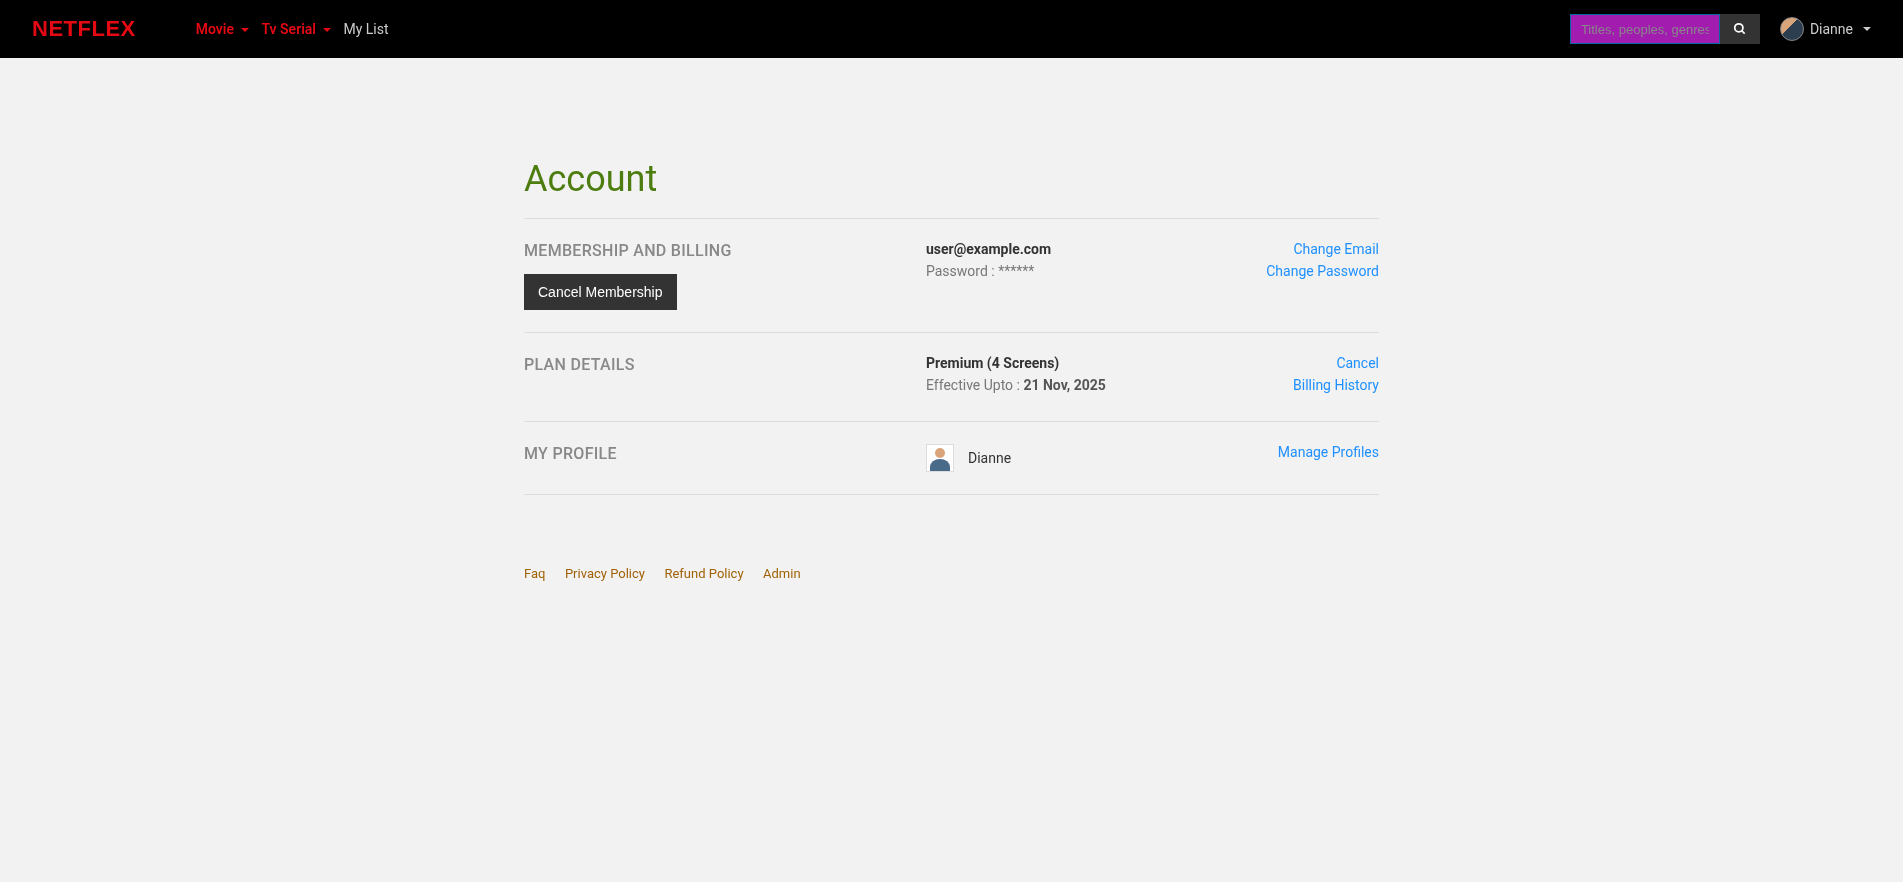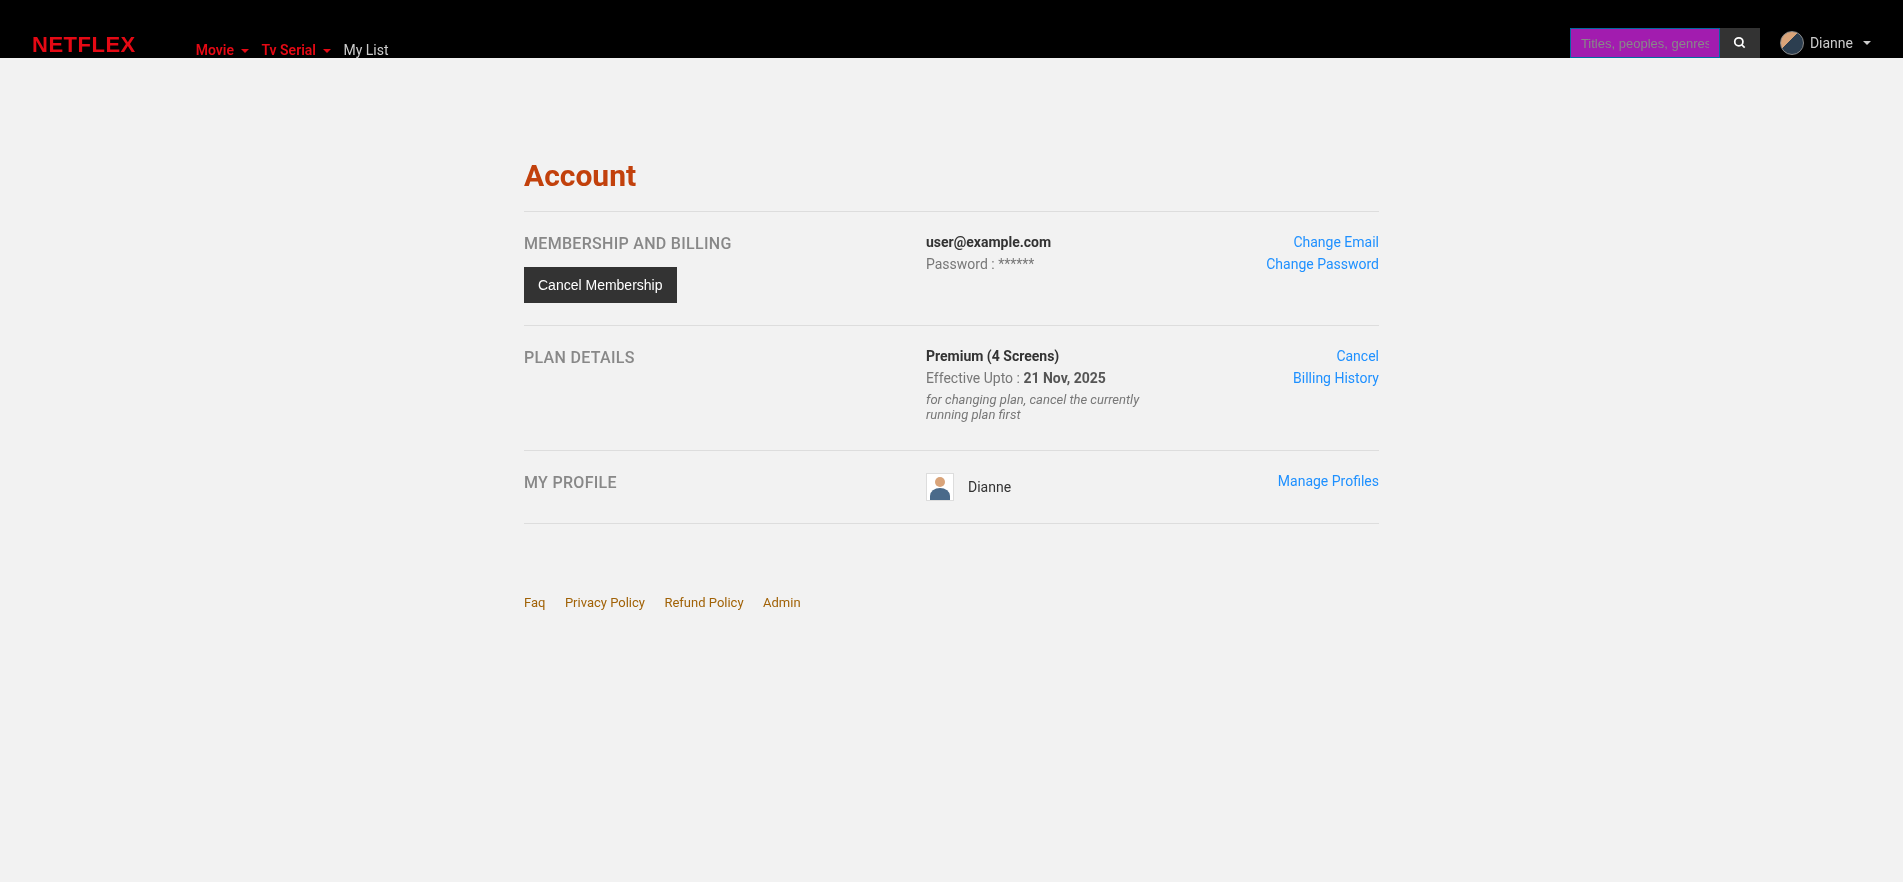--- a/index.html
+++ b/index.html
@@ -6,21 +6,21 @@
 body {
   font-family: -apple-system, BlinkMacSystemFont, "Segoe UI", Roboto, "Helvetica Neue", Arial, sans-serif;
   background: #f2f2f2;
   color: #333;
   font-size: 14px;
 }
 .navbar {
   background: #000;
   height: 58px;
   display: flex;
-  align-items: flex-end;
+  align-items: center;
   padding: 0 32px 0 32px;
 }
 .logo {
   color: #e50914;
   font-weight: 800;
   font-size: 22px;
   letter-spacing: 0.5px;
   margin-right: 60px;
   font-family: Arial, sans-serif;
 }
@@ -63,21 +63,21 @@
 .avatar {
   width: 24px; height: 24px; border-radius: 50%;
   background: linear-gradient(135deg, #d9a47a 40%, #2c3e50 40%);
   border: 1px solid #888;
 }
 .container {
   max-width: 855px;
   margin: 0 auto;
   padding: 100px 0 40px 0;
 }
-h1 { font-size: 30px; font-weight: 700; color: #c2410c; margin-bottom: 18px; }
+h1 { font-size: 36px; font-weight: 400; color: #4d7c0f; margin-bottom: 18px; }
 .divider { border: none; border-top: 1px solid #ddd; margin: 0; }
 .section { display: flex; padding: 22px 0; gap: 32px; }
 .section-left { width: 370px; flex-shrink: 0; }
 .section-title { color: #888; font-size: 16px; font-weight: 500; letter-spacing: 0.3px; }
 .section-mid { flex: 1; }
 .section-right { width: 180px; text-align: right; flex-shrink: 0; }
 .btn-cancel {
   background: #333;
   color: #fff;
   border: none;
@@ -177,21 +177,20 @@
 
   <div class="section">
     <div class="section-left">
       <div class="section-title">PLAN DETAILS</div>
     </div>
     <div class="section-mid">
       <div class="info-line info-bold">Premium (4 Screens)</div>
       <div class="info-line info-muted">
         <span>Effective Upto : </span><span class="info-bold" style="color:#555">21 Nov, 2025</span>
       </div>
-      <div class="info-line info-italic">for changing plan, cancel the currently running plan first</div>
     </div>
     <div class="section-right">
       <a class="action-link">Cancel</a>
       <a class="action-link">Billing History</a>
     </div>
   </div>
 
   <hr class="divider">
 
   <div class="section">

